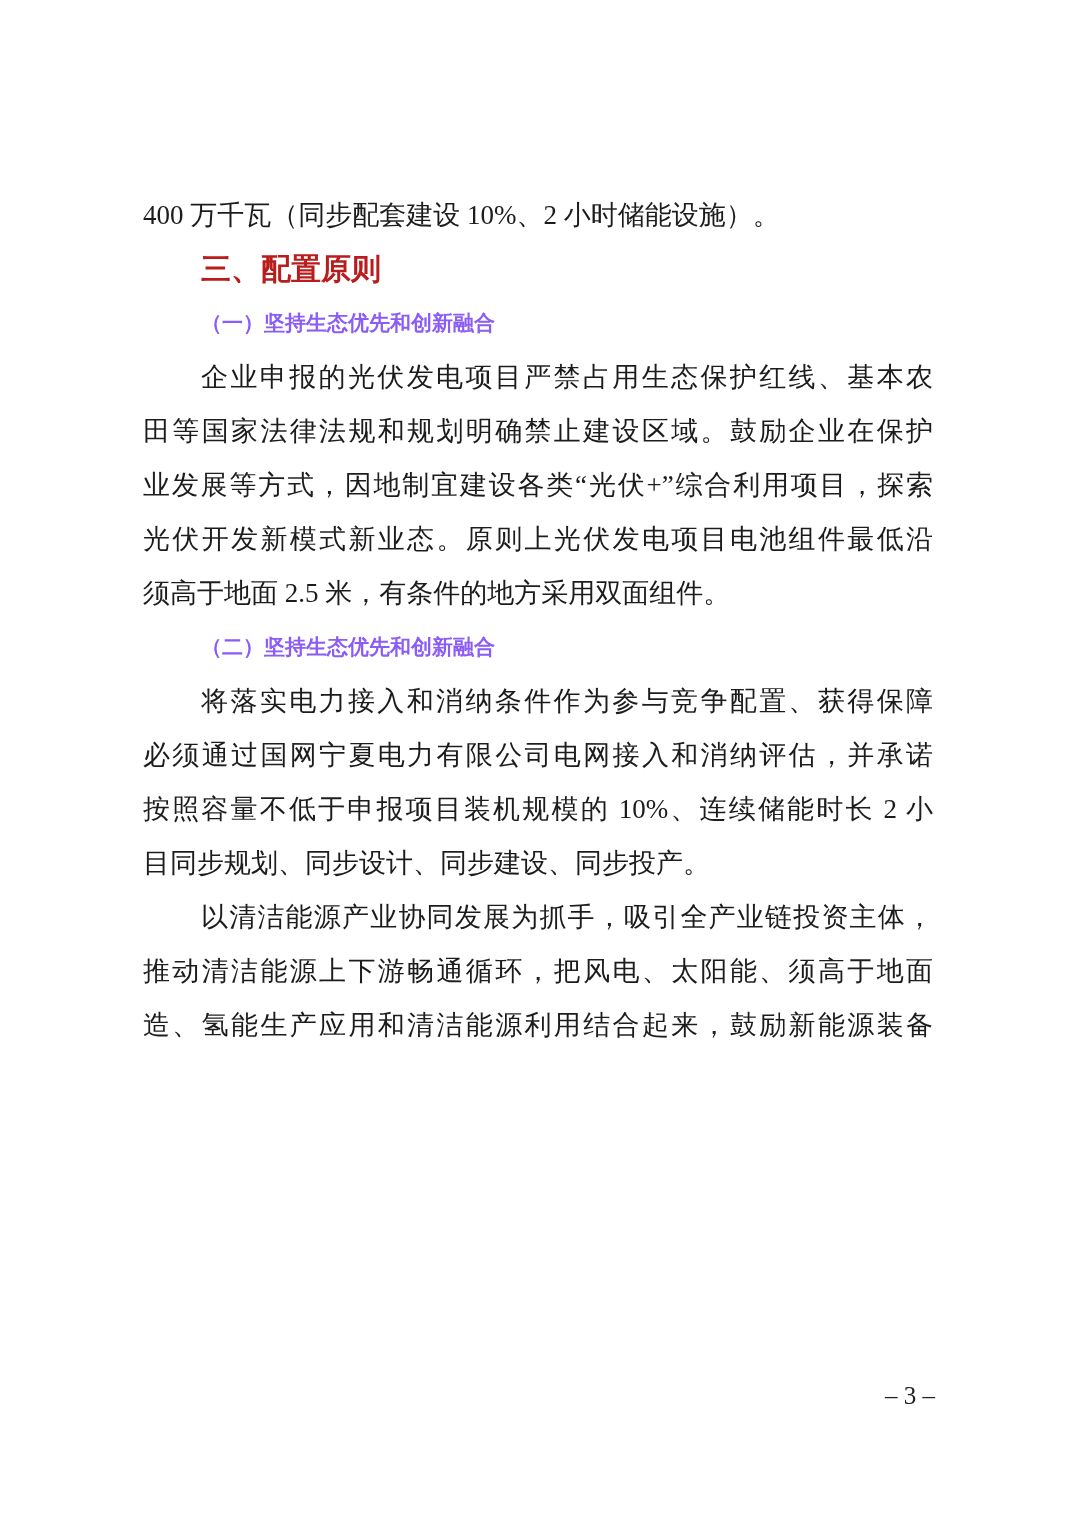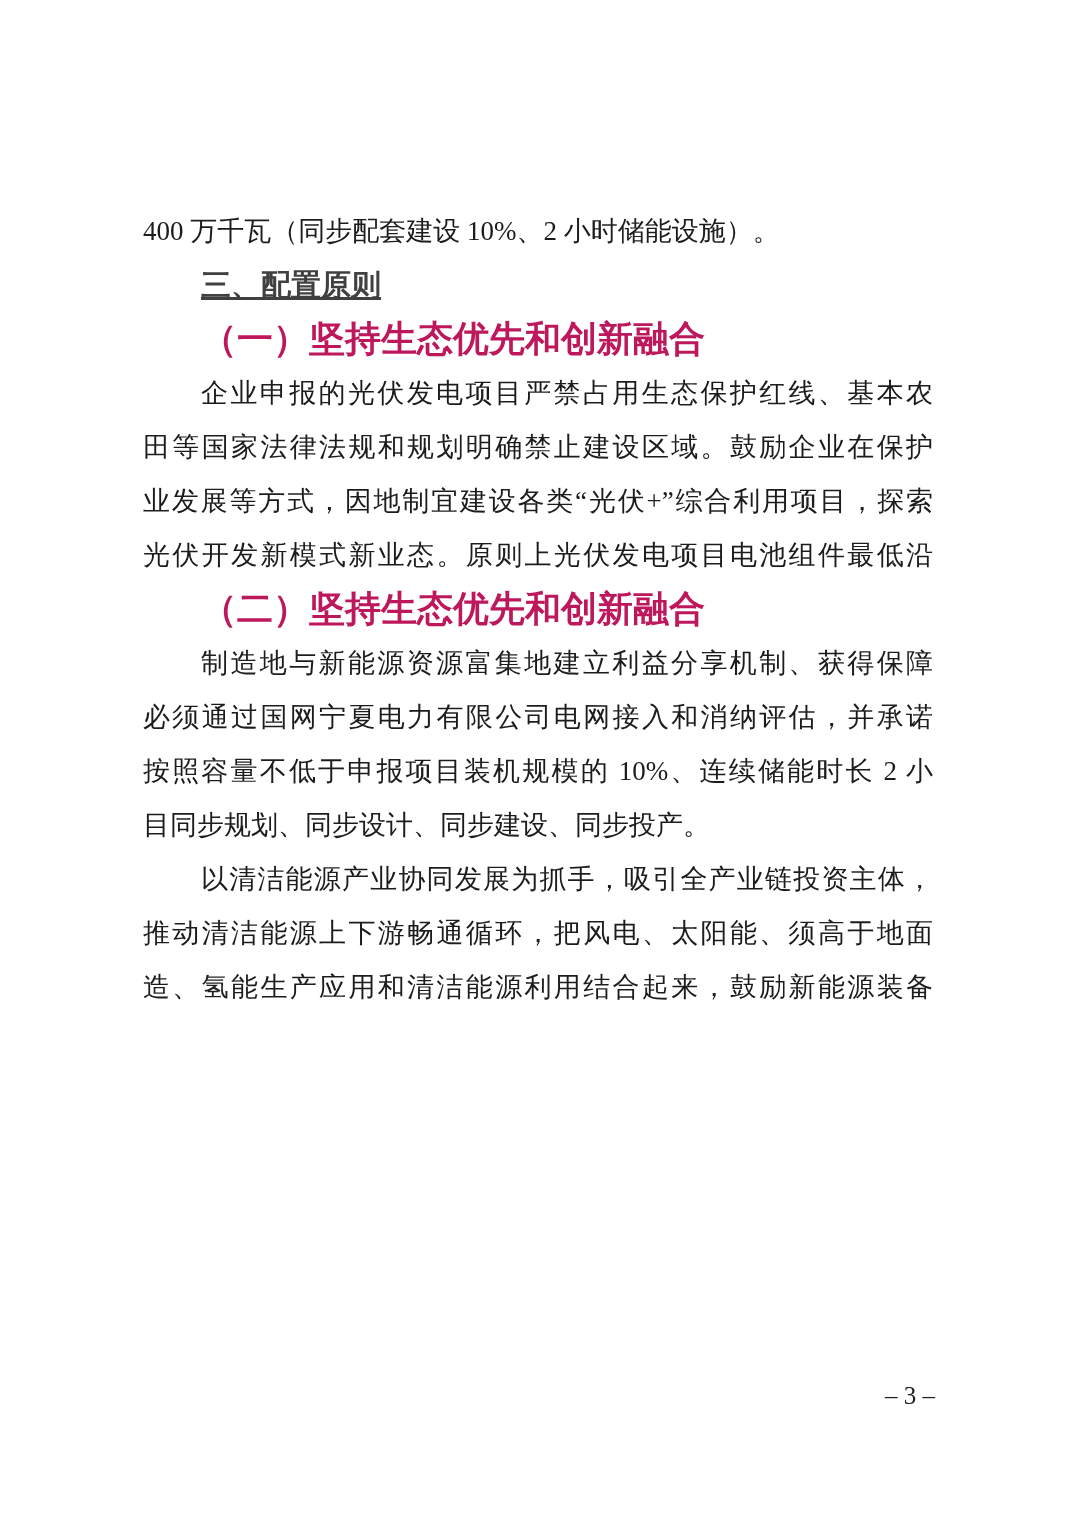--- a/index.html
+++ b/index.html
@@ -12,21 +12,21 @@
     width: 1080px;
     height: 1527px;
     background: #ffffff;
     overflow: hidden;
     font-family: "Liberation Serif", "DejaVu Serif", serif;
     color: #1c1c1c;
   }
   .content {
     position: absolute;
     left: 143px;
-    top: 204px;
+    top: 188px;
     width: 790px;
   }
   .line {
     height: 54px;
     line-height: 54px;
     font-size: 27px;
     white-space: nowrap;
     letter-spacing: 0;
   }
   .line.fill {
@@ -35,27 +35,26 @@
     text-align-last: justify;
     text-justify: inter-character;
   }
   .line.indent {
     padding-left: 58px;
   }
   .line.heading {
     font-family: "Liberation Sans", "DejaVu Sans", sans-serif;
     font-weight: 700;
     font-size: 30px;
-    color: #404040;
-    text-decoration: underline;
+    color: #b91c1c;
   }
   .line.subheading {
     font-weight: 700;
-    font-size: 36px;
-    color: #be185d;
+    font-size: 21px;
+    color: #8b5cf6;
   }
   .footer {
     position: absolute;
     top: 1381px;
     right: 145px;
     height: 30px;
     line-height: 30px;
     font-size: 25px;
     color: #222222;
     text-align: right;
@@ -67,22 +66,23 @@
 
 <div class="page">
   <div class="content" id="content">
       <div class="line body">400 万千瓦（同步配套建设 10%、2 小时储能设施）。</div>
       <div class="line heading indent">三、配置原则</div>
       <div class="line subheading indent">（一）坚持生态优先和创新融合</div>
       <div class="line body indent fill">企业申报的光伏发电项目严禁占用生态保护红线、基本农</div>
       <div class="line body fill">田等国家法律法规和规划明确禁止建设区域。鼓励企业在保护</div>
       <div class="line body fill">业发展等方式，因地制宜建设各类“光伏+”综合利用项目，探索</div>
       <div class="line body fill">光伏开发新模式新业态。原则上光伏发电项目电池组件最低沿</div>
+      <div class="line body">须高于地面 2.5 米，有条件的地方采用双面组件。</div>
       <div class="line subheading indent">（二）坚持生态优先和创新融合</div>
-      <div class="line body indent fill">制造地与新能源资源富集地建立利益分享机制、获得保障</div>
+      <div class="line body indent fill">将落实电力接入和消纳条件作为参与竞争配置、获得保障</div>
       <div class="line body fill">必须通过国网宁夏电力有限公司电网接入和消纳评估，并承诺</div>
       <div class="line body fill">按照容量不低于申报项目装机规模的 10%、连续储能时长 2 小</div>
       <div class="line body">目同步规划、同步设计、同步建设、同步投产。</div>
       <div class="line body indent fill">以清洁能源产业协同发展为抓手，吸引全产业链投资主体，</div>
       <div class="line body fill">推动清洁能源上下游畅通循环，把风电、太阳能、须高于地面</div>
       <div class="line body fill">造、氢能生产应用和清洁能源利用结合起来，鼓励新能源装备</div>
     </div>
   <div class="footer">– 3 –</div>
 </div>
 

